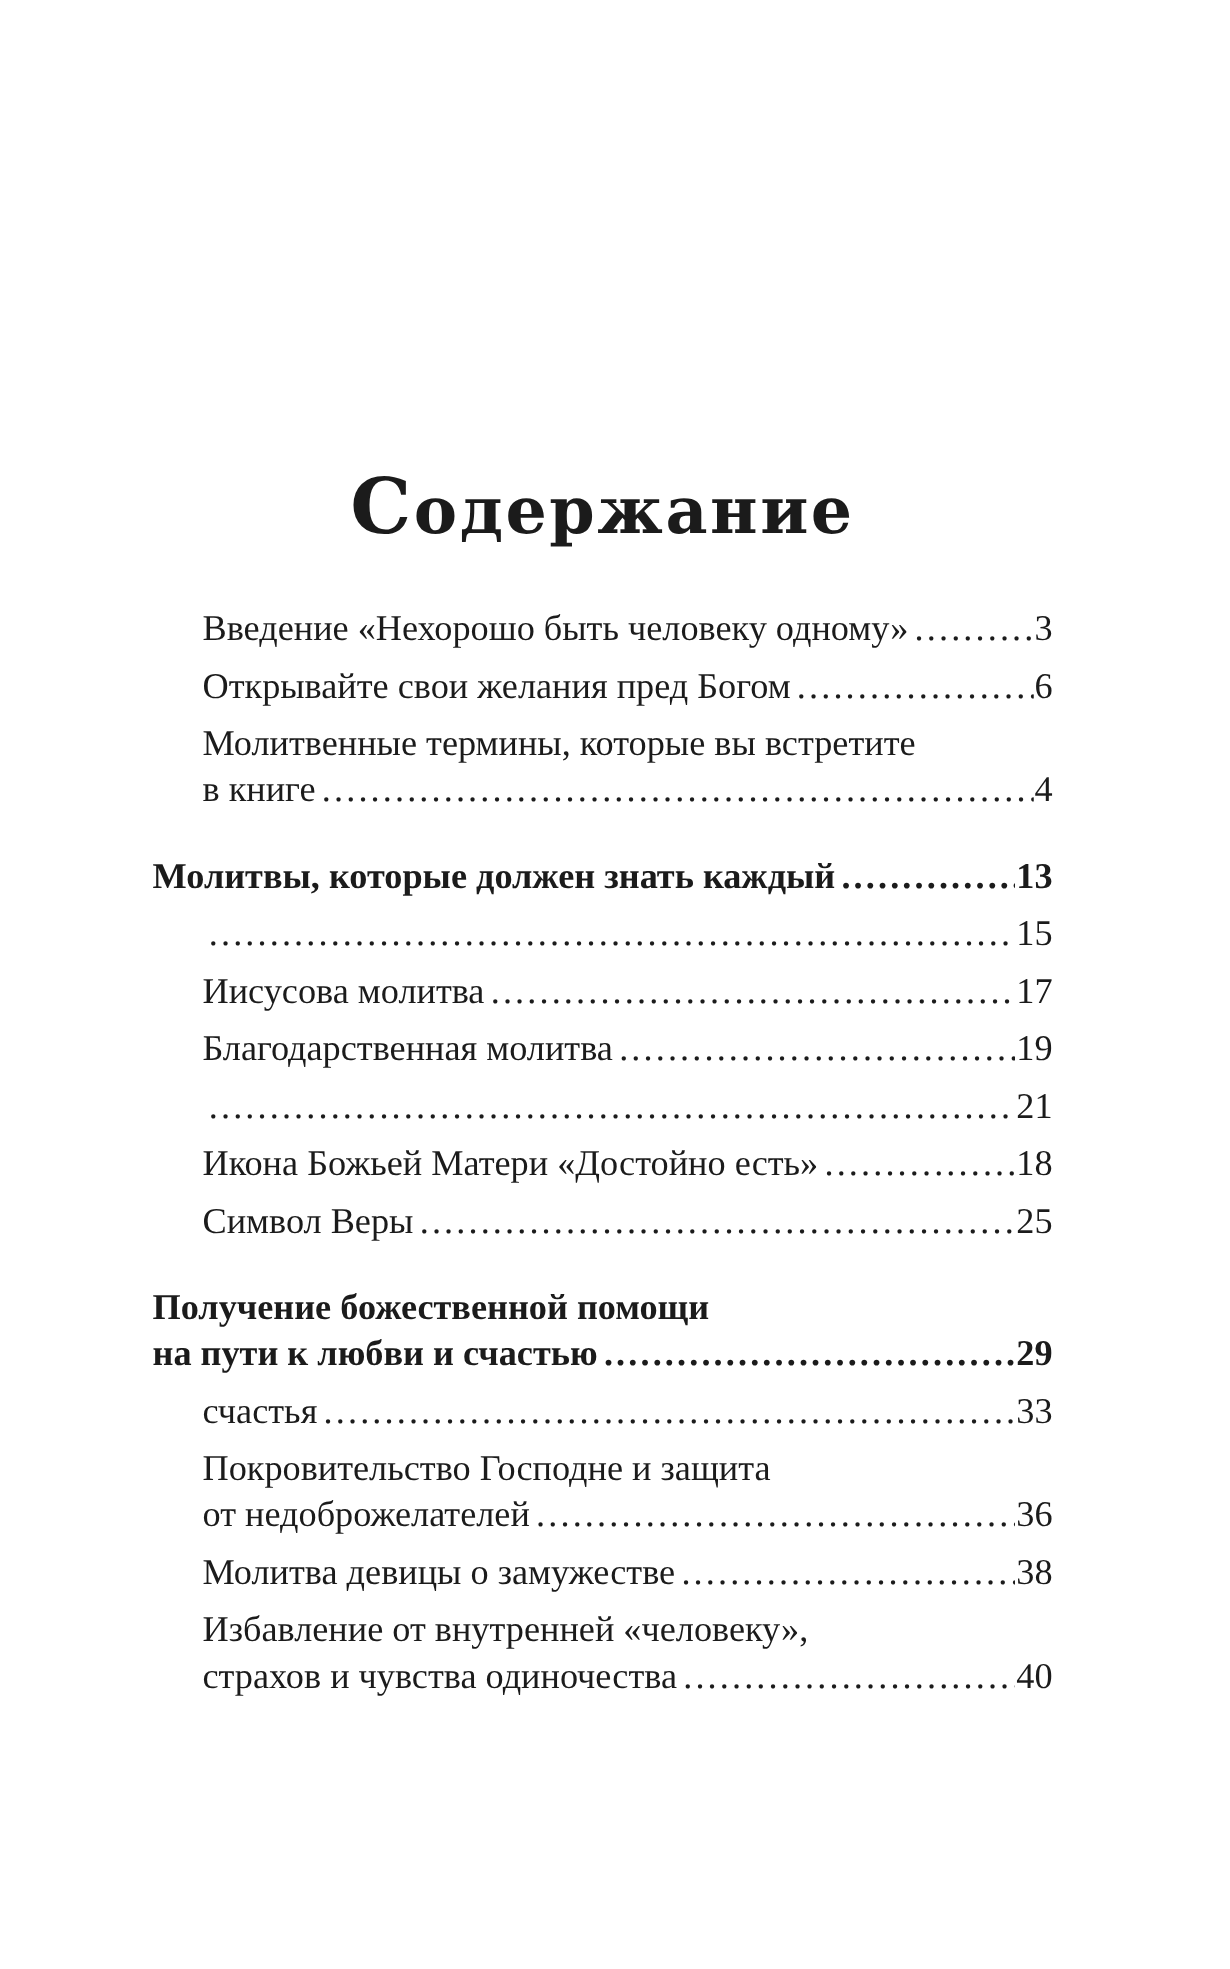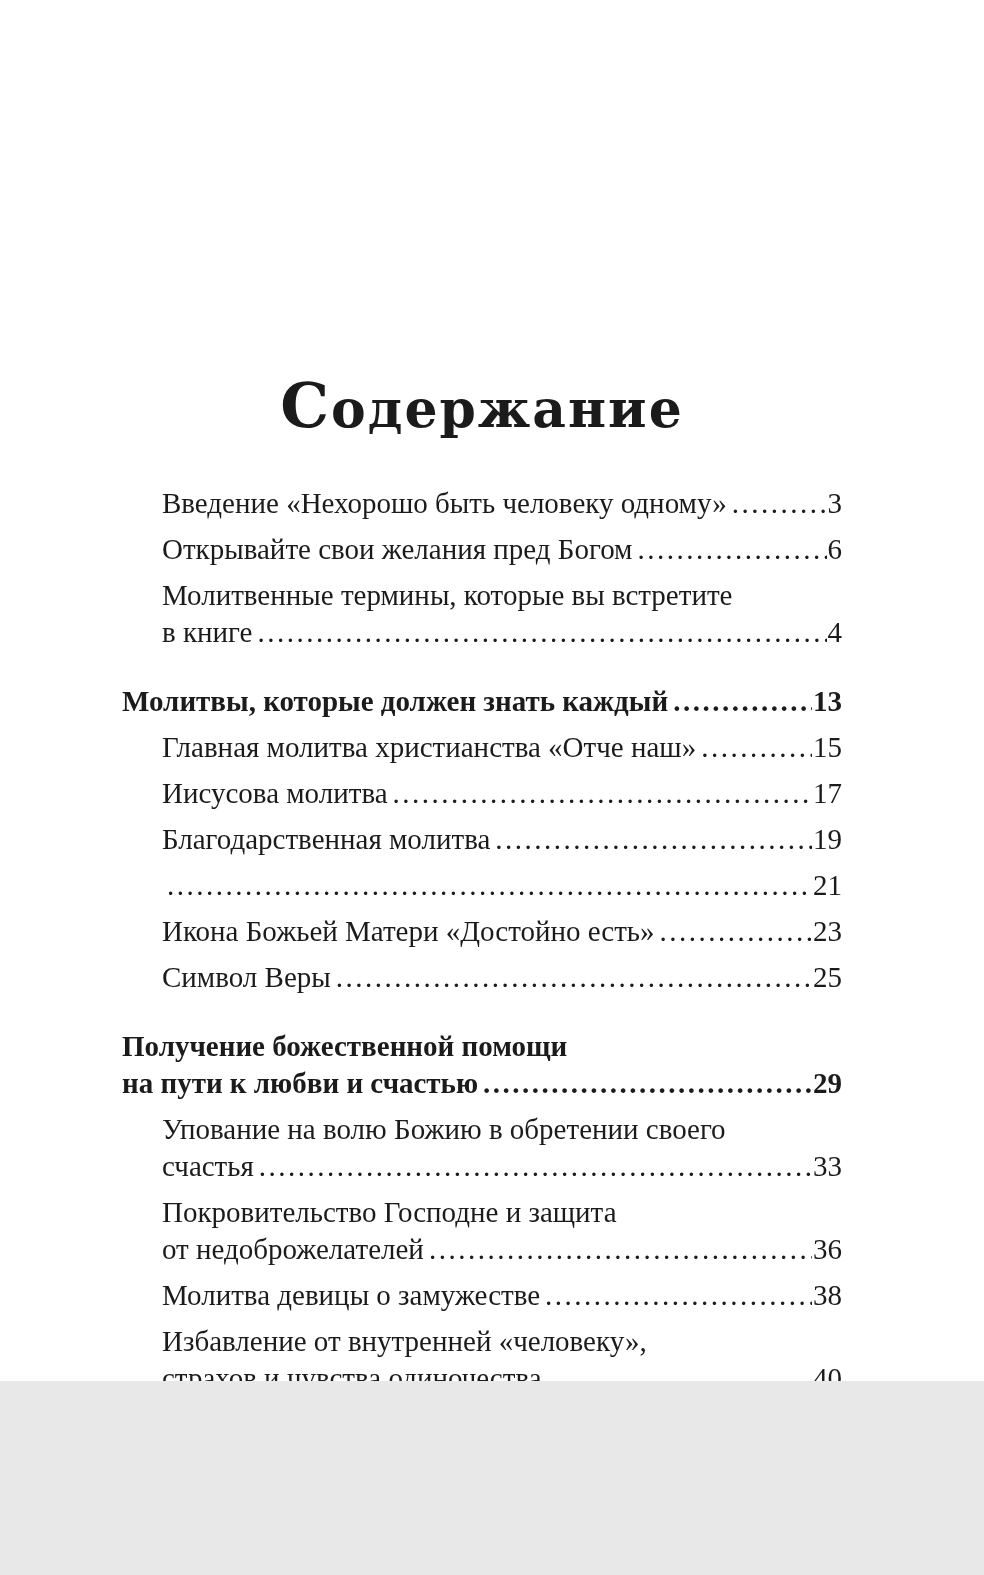--- a/index.html
+++ b/index.html
@@ -3,21 +3,21 @@
 <meta charset="utf-8">
 <style>
   html, body {
     margin: 0;
     padding: 0;
     background: #e8e8e8;
   }
   .page {
     position: relative;
     width: 984px;
-    height: 1381px;
+    height: 1575px;
     margin: 0 auto;
     background: #ffffff;
     box-sizing: border-box;
     padding: 372px 142px 0 122px;
     font-family: "Liberation Serif", "DejaVu Serif", serif;
     color: #1b1b1b;
     overflow: hidden;
   }
   .title {
     margin: 0 0 46px 0;
@@ -101,21 +101,20 @@
       </div>
       <div class="entry bold gap">
         <div class="line last">
           <span class="txt">Молитвы, которые должен знать каждый</span>
           <span class="leader"></span>
           <span class="pagenum">13</span>
         </div>
       </div>
       <div class="entry indent">
         <div class="line last">
-          <span class="txt">Главная молитва христианства «Отче наш»</span>
           <span class="leader"></span>
           <span class="pagenum">15</span>
         </div>
       </div>
       <div class="entry indent">
         <div class="line last">
           <span class="txt">Иисусова молитва</span>
           <span class="leader"></span>
           <span class="pagenum">17</span>
         </div>
@@ -130,44 +129,41 @@
       <div class="entry indent">
         <div class="line last">
           <span class="leader"></span>
           <span class="pagenum">21</span>
         </div>
       </div>
       <div class="entry indent">
         <div class="line last">
           <span class="txt">Икона Божьей Матери «Достойно есть»</span>
           <span class="leader"></span>
-          <span class="pagenum">23</span>
+          <span class="pagenum">18</span>
         </div>
       </div>
       <div class="entry indent">
         <div class="line last">
           <span class="txt">Символ Веры</span>
           <span class="leader"></span>
           <span class="pagenum">25</span>
         </div>
       </div>
       <div class="entry bold gap">
         <div class="line">
           <span class="txt">Получение божественной помощи</span>
         </div>
         <div class="line last">
           <span class="txt">на пути к любви и счастью</span>
           <span class="leader"></span>
           <span class="pagenum">29</span>
         </div>
       </div>
       <div class="entry indent">
-        <div class="line">
-          <span class="txt">Упование на волю Божию в обретении своего</span>
-        </div>
         <div class="line last">
           <span class="txt">счастья</span>
           <span class="leader"></span>
           <span class="pagenum">33</span>
         </div>
       </div>
       <div class="entry indent">
         <div class="line">
           <span class="txt">Покровительство Господне и защита</span>
         </div>

